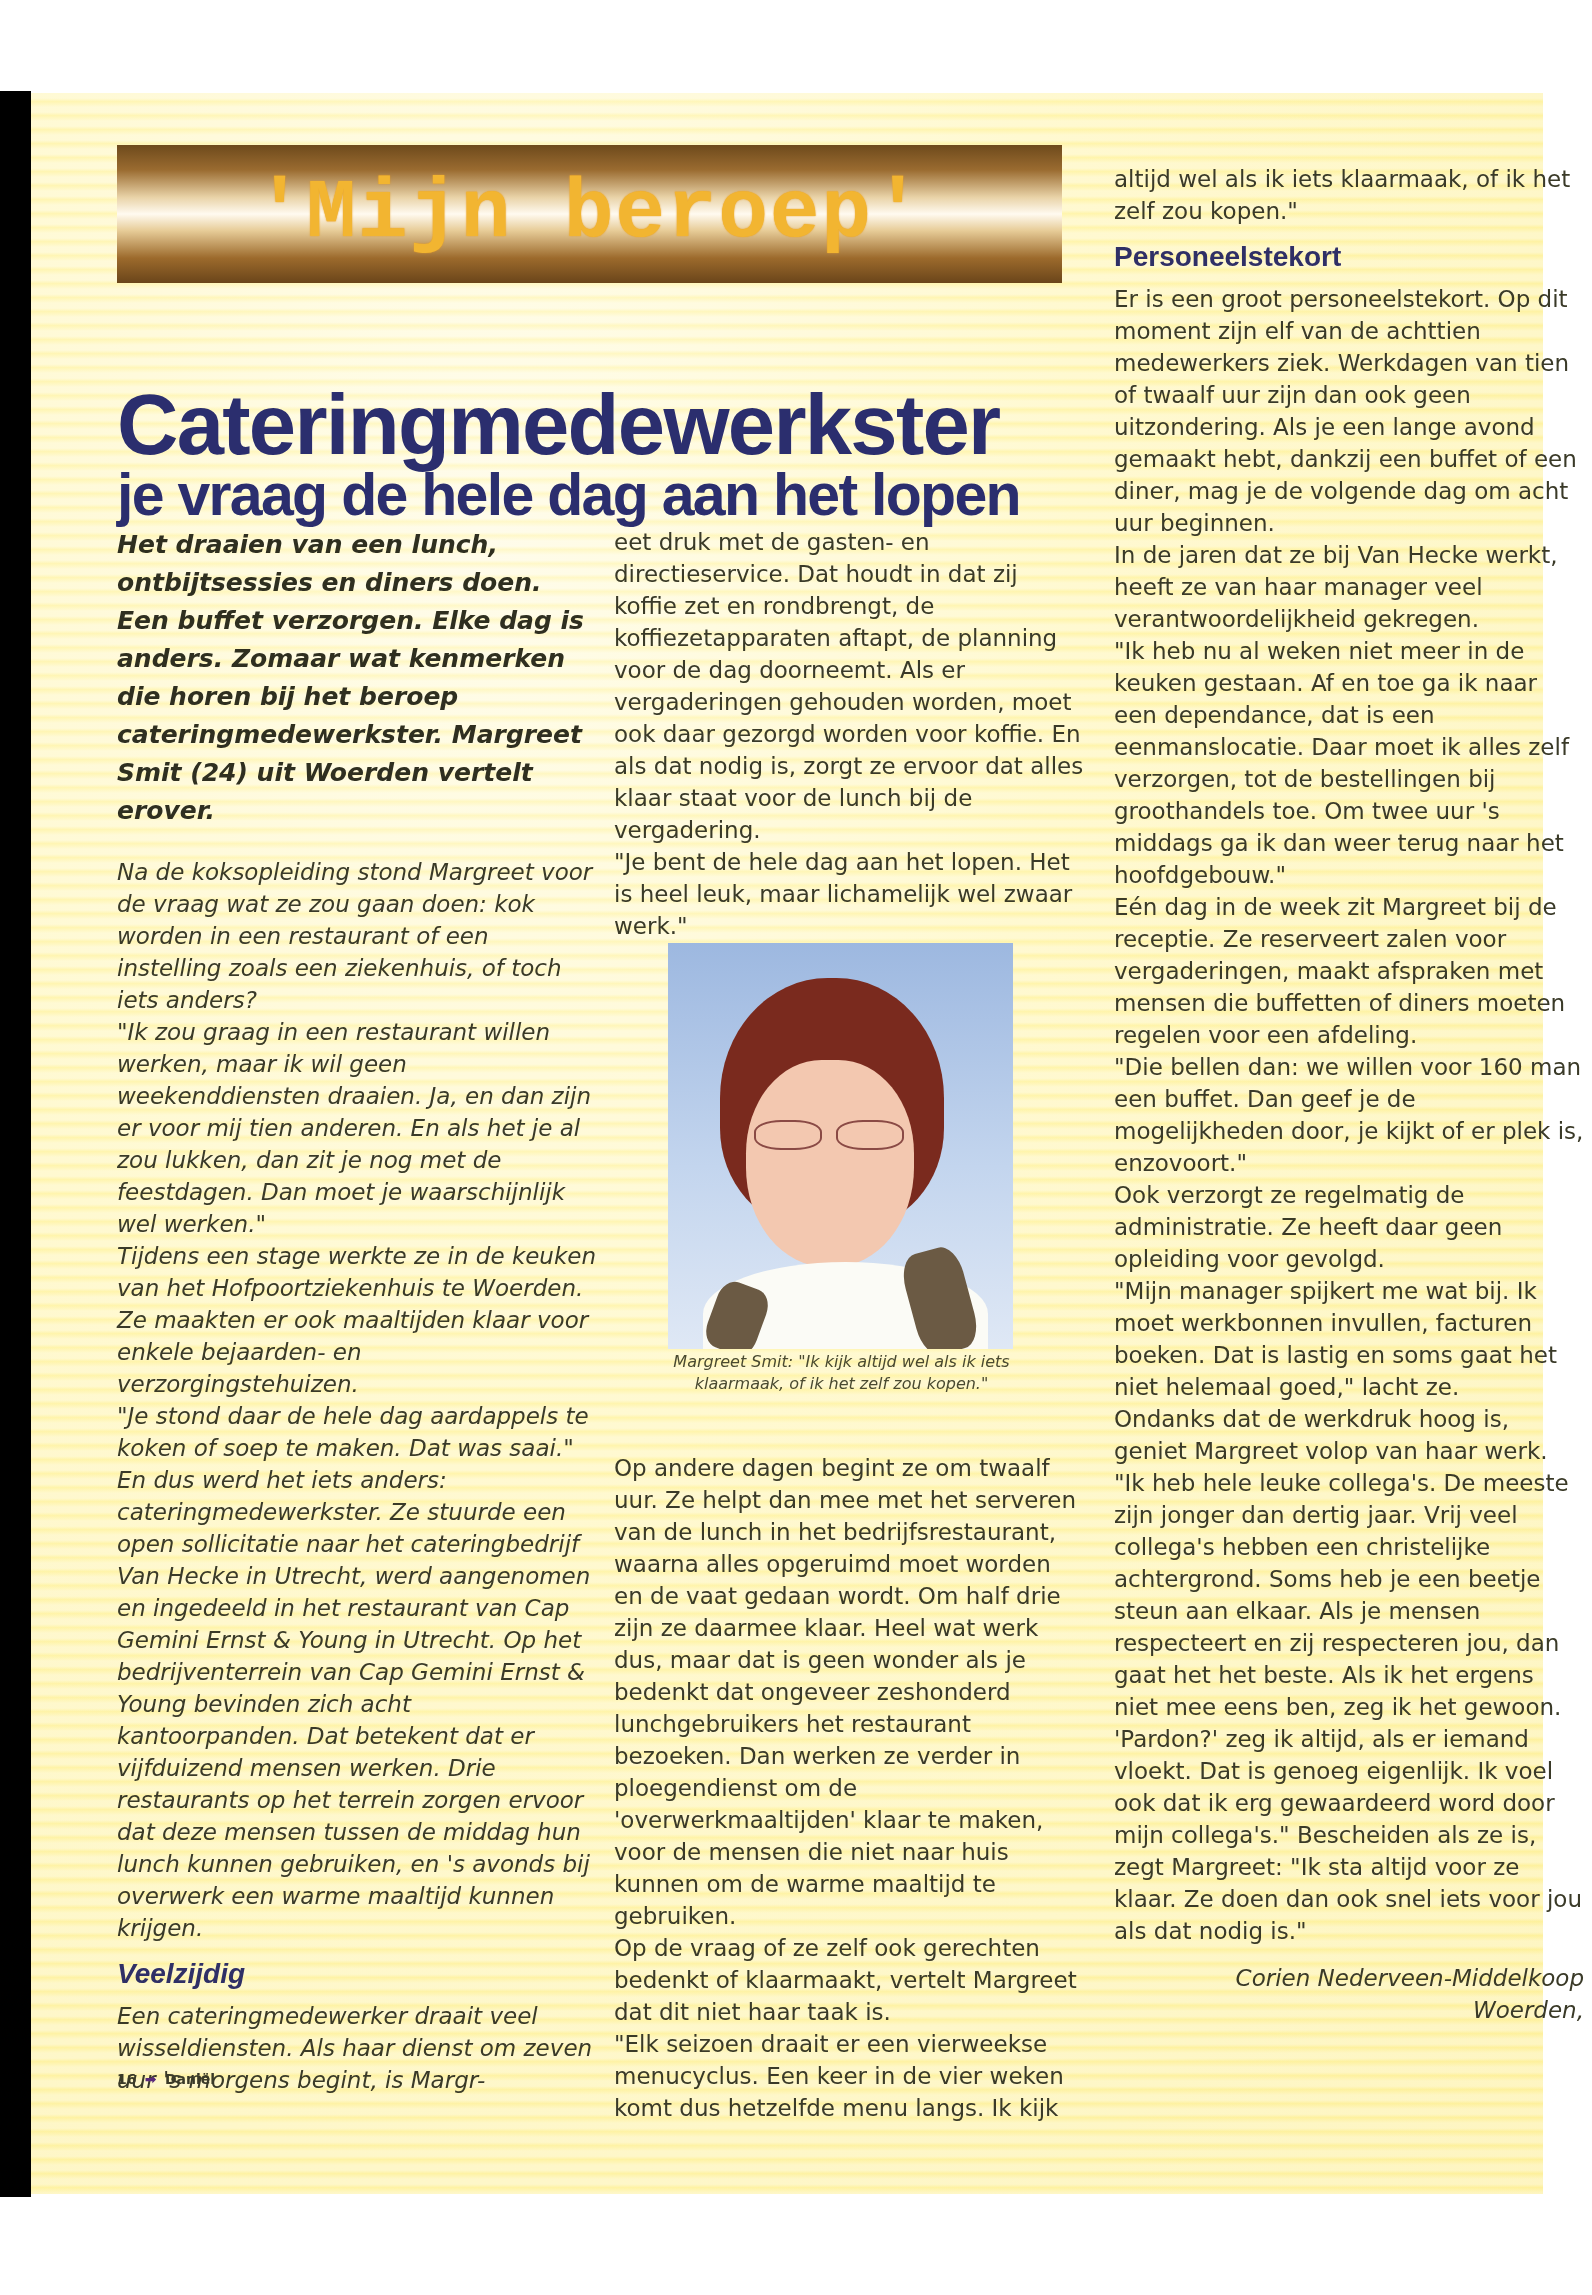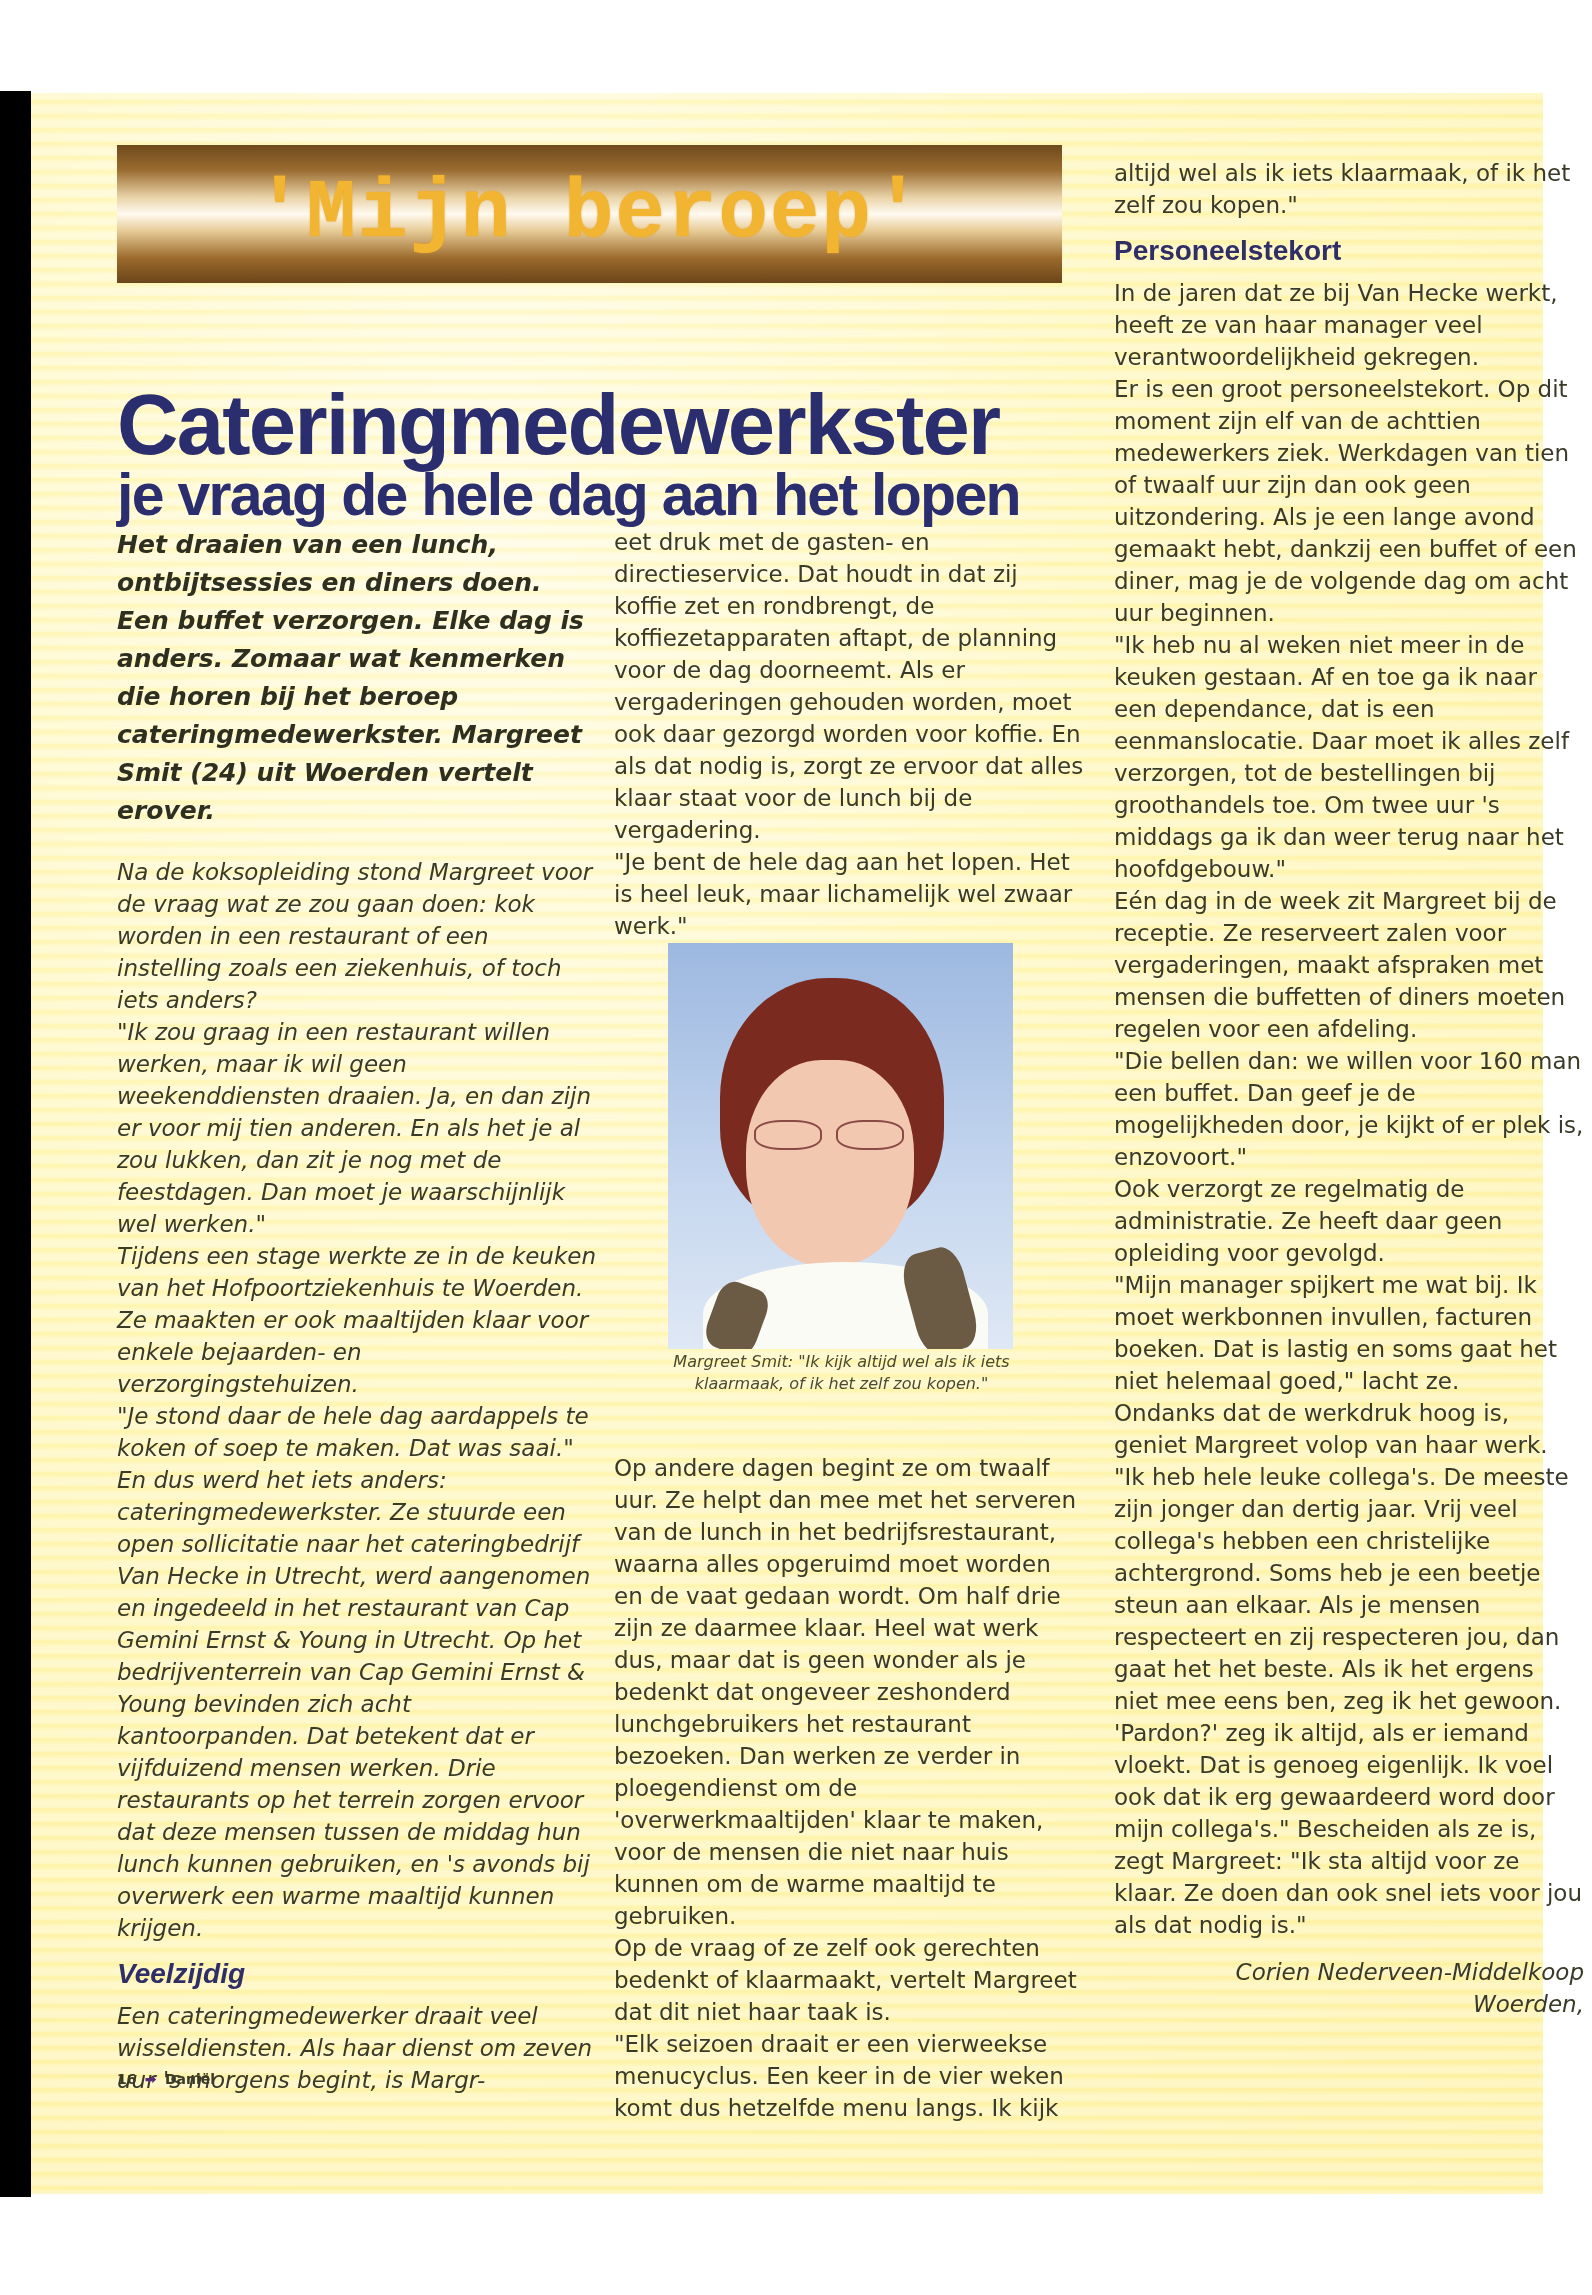--- a/index.html
+++ b/index.html
@@ -37,21 +37,21 @@
     font-size:59px; color:#2b2e6e; letter-spacing:-1.7px; line-height:1;
   }
   .col {
     position:absolute; font-family:"DejaVu Sans", sans-serif;
     font-size:23px; line-height:32px; color:#3a3a28;
   }
   .col p { margin:0; }
   .col .lead { font-weight:bold; color:#2f2f20; font-size:25px; line-height:38px; margin-bottom:26px; }
   .col1 { left:86px; top:433px; width:483px;font-style:italic; }
   .col2 { left:583px; top:433px; width:470px; }
-  .col3 { left:1083px; top:64px; width:470px; }
+  .col3 { left:1083px; top:70px; width:470px; }
   .sec-head {
     font-family:"Liberation Sans", sans-serif; font-weight:bold; font-size:28px;
     color:#2f2f66; margin:12px 0 8.6px 0; line-height:35px;
   }
   .photo {
     position:absolute; left:637px; top:850px; width:345px; height:406px;
     background: linear-gradient(180deg, #9db8e0 0%, #c3d5ee 55%, #dfe8f5 100%);
     overflow:hidden;
   }
   .hair {
@@ -133,22 +133,22 @@
 
   <div class="col col2" style="top:1359px">
     <p>Op andere dagen begint ze om twaalf uur. Ze helpt dan mee met het serveren van de lunch in het bedrijfsrestaurant, waarna alles opgeruimd moet worden en de vaat gedaan wordt. Om half drie zijn ze daarmee klaar. Heel wat werk dus, maar dat is geen wonder als je bedenkt dat ongeveer zeshonderd lunchgebruikers het restaurant bezoeken. Dan werken ze verder in ploegendienst om de 'overwerkmaaltijden' klaar te maken, voor de mensen die niet naar huis kunnen om de warme maaltijd te gebruiken.</p>
     <p>Op de vraag of ze zelf ook gerechten bedenkt of klaarmaakt, vertelt Margreet dat dit niet haar taak is.</p>
     <p>"Elk seizoen draait er een vierweekse menucyclus. Een keer in de vier weken komt dus hetzelfde menu langs. Ik kijk</p>
   </div>
 
   <div class="col col3">
     <p>altijd wel als ik iets klaarmaak, of ik het zelf zou kopen."</p>
     <div class="sec-head">Personeelstekort</div>
+    <p>Er is een groot personeelstekort. Op dit moment zijn elf van de achttien medewerkers ziek. Werkdagen van tien of twaalf uur zijn dan ook geen uitzondering. Als je een lange avond gemaakt hebt, dankzij een buffet of een diner, mag je de volgende dag om acht uur beginnen.</p>
     <p>In de jaren dat ze bij Van Hecke werkt, heeft ze van haar manager veel verantwoordelijkheid gekregen.</p>
-    <p>Er is een groot personeelstekort. Op dit moment zijn elf van de achttien medewerkers ziek. Werkdagen van tien of twaalf uur zijn dan ook geen uitzondering. Als je een lange avond gemaakt hebt, dankzij een buffet of een diner, mag je de volgende dag om acht uur beginnen.</p>
     <p>"Ik heb nu al weken niet meer in de keuken gestaan. Af en toe ga ik naar een dependance, dat is een eenmanslocatie. Daar moet ik alles zelf verzorgen, tot de bestellingen bij groothandels toe. Om twee uur 's middags ga ik dan weer terug naar het hoofdgebouw."</p>
     <p>Eén dag in de week zit Margreet bij de receptie. Ze reserveert zalen voor vergaderingen, maakt afspraken met mensen die buffetten of diners moeten regelen voor een afdeling.</p>
     <p>"Die bellen dan: we willen voor 160 man een buffet. Dan geef je de mogelijkheden door, je kijkt of er plek is, enzovoort."</p>
     <p>Ook verzorgt ze regelmatig de administratie. Ze heeft daar geen opleiding voor gevolgd.</p>
     <p>"Mijn manager spijkert me wat bij. Ik moet werkbonnen invullen, facturen boeken. Dat is lastig en soms gaat het niet helemaal goed," lacht ze.</p>
     <p>Ondanks dat de werkdruk hoog is, geniet Margreet volop van haar werk.</p>
     <p>"Ik heb hele leuke collega's. De meeste zijn jonger dan dertig jaar. Vrij veel collega's hebben een christelijke achtergrond. Soms heb je een beetje steun aan elkaar. Als je mensen respecteert en zij respecteren jou, dan gaat het het beste. Als ik het ergens niet mee eens ben, zeg ik het gewoon. 'Pardon?' zeg ik altijd, als er iemand vloekt. Dat is genoeg eigenlijk. Ik voel ook dat ik erg gewaardeerd word door mijn collega's." Bescheiden als ze is, zegt Margreet: "Ik sta altijd voor ze klaar. Ze doen dan ook snel iets voor jou als dat nodig is."</p>
     <div class="signature">
       <div>Corien Nederveen-Middelkoop</div>
       <div>Woerden,</div>

